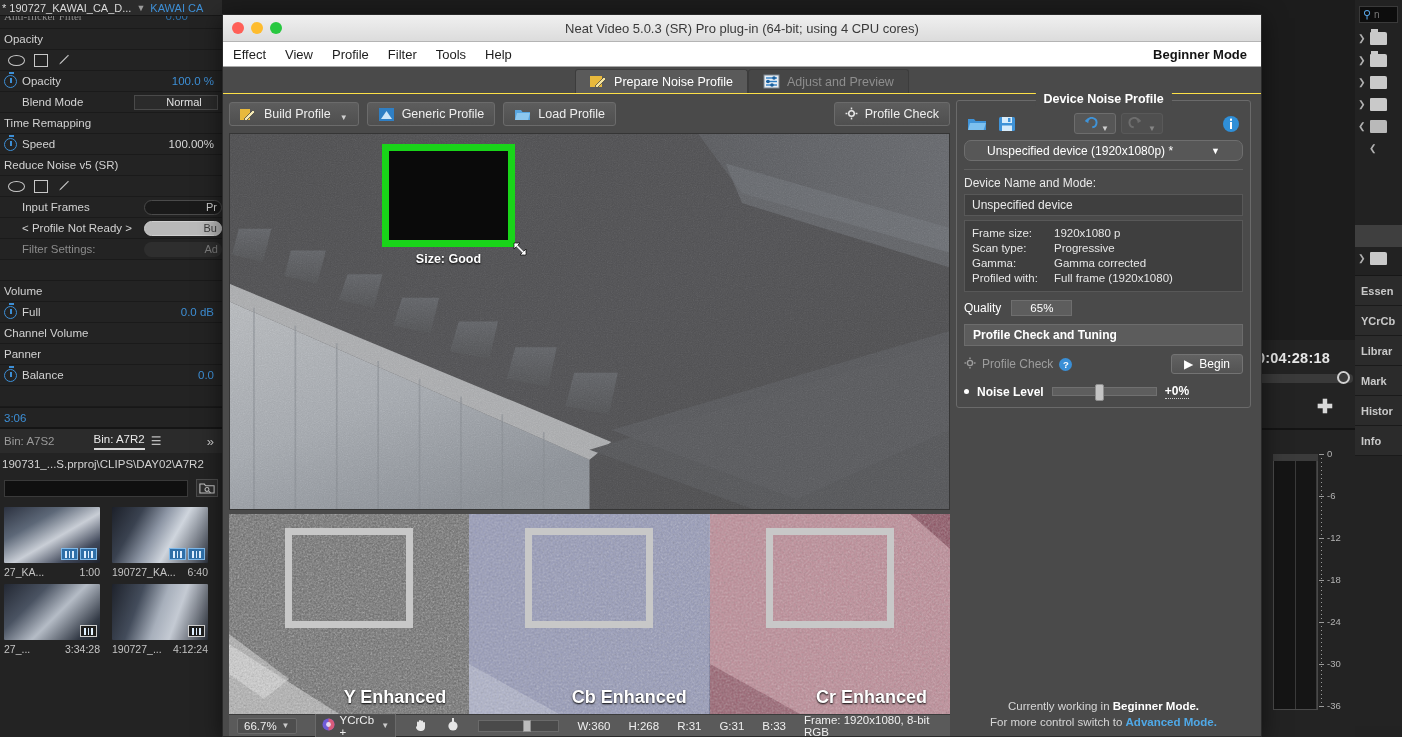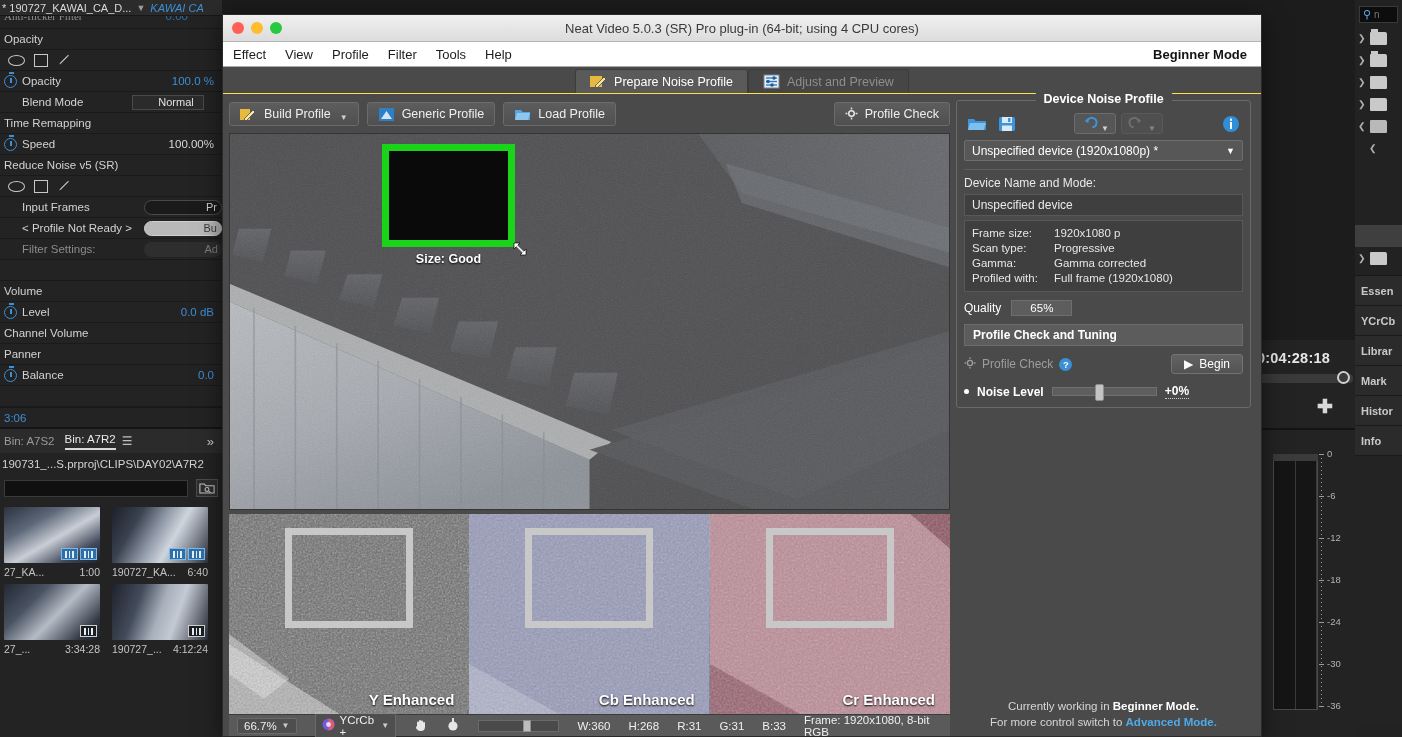--- a/index.html
+++ b/index.html
@@ -16,21 +16,21 @@
     position: absolute; left: 0; top: 0; width: 222px; height: 737px;
     background: #232323; color: #d6d6d6; font-size: 11.5px;
   }
   .pp-tabbar {
     height: 16px; background: #2b2b2b; display: flex; align-items: center;
     font-size: 11px; color: #cfcfcf; padding-left: 2px; overflow: hidden;
     border-bottom: 1px solid #171717; white-space: nowrap;
   }
   .pp-tabbar .clipname { color: #d9d9d9; }
   .pp-tabbar .chev { color: #9a9a9a; margin: 0 5px; font-size: 9px; }
-  .pp-tabbar .seqname { color: #3d8fd6; font-style: italic; }
+  .pp-tabbar .seqname { color: #3d8fd6; }
 
   .ec-rows { position: relative; }
   .ec-row {
     height: 21px; display: flex; align-items: center;
     border-bottom: 1px solid #1a1a1a; padding-left: 4px; position: relative;
   }
   .ec-row.header { background: #232323; }
   .ec-label { flex: 1; color: #d2d2d2; font-size: 11.5px; }
   .ec-label.indent { padding-left: 18px; }
   .ec-label.dim { color: #8b8b8b; }
@@ -60,34 +60,34 @@
   .pill {
     height: 15px; border-radius: 8px; background: #1a1a1a;
     border: 1px solid #4a4a4a; color: #cfcfcf; font-size: 11px;
     display: flex; align-items: center; justify-content: flex-end;
     padding-right: 4px; position: absolute; right: 0; width: 78px;
   }
   .pill.light { background: #b9b9b9; border-color: #cfcfcf; color: #3a3a3a; }
   .pill.flat { background: #2e2e2e; border: none; color: #7c7c7c; border-radius: 8px;}
 
   .blend-box {
-    position: absolute; right: 18px; width: 72px; height: 15px;
+    position: absolute; right: 4px; width: 84px; height: 15px;
     background: #2b2b2b; border: 1px solid #4a4a4a; color: #e2e2e2;
     font-size: 11px; display: flex; align-items: center; justify-content: center; padding-left: 16px;
   }
   .chk { width: 12px; height: 12px; border: 1.4px solid #c9c9c9; background: #1b1b1b; position: absolute; right: 50px;}
 
   .tc-row { height: 20px; display: flex; align-items: center; padding-left: 4px;
     color: #3d8fd6; font-size: 11.5px; background: #232323; border-top: 1px solid #171717;}
 
   .bin-bar {
     height: 26px; background: #2b2b2b; border-top: 2px solid #151515;
     display: flex; align-items: center; font-size: 11.5px; color: #c9c9c9; padding-left: 4px;
   }
-  .bin-bar .inactive { color: #9a9a9a; margin-right: 10px; }
+  .bin-bar .inactive { color: #9a9a9a; margin-right: 39px; }
   .bin-bar .active { color: #e9e9e9; border-bottom: 2px solid #d9d9d9; padding-bottom: 3px; }
   .bin-bar .ham { margin-left: 6px; color: #bdbdbd; font-size: 12px; }
   .bin-bar .chevs { margin-left: auto; margin-right: 8px; color: #c9c9c9; font-size: 13px; }
   .path-row { height: 22px; display: flex; align-items: center; padding-left: 2px;
     font-size: 11.5px; color: #d2d2d2; background: #232323; }
   .search-row { height: 26px; display: flex; align-items: center; padding: 0 4px; background: #232323;}
   .search-input { flex: 1; height: 17px; background: #101010; border: 1px solid #3a3a3a; }
   .search-btn { width: 22px; height: 18px; margin-left: 8px; background: #2e2e2e; border: 1px solid #4b4b4b;
     display:flex; align-items:center; justify-content:center; }
 
@@ -203,21 +203,21 @@
   }
   .resize-cursor { position: absolute; left: 283px; top: 108px; width: 14px; height: 14px; }
 
   .nv-channels { height: 200px; display: flex; flex: none; margin-top: 4px; }
   .chan { flex: 1; position: relative; overflow: hidden; }
   .chan .inner-frame {
     position: absolute; left: 50%; top: 14px; transform: translateX(-50%);
     width: 128px; height: 100px; border: 7px solid #c8c8c8;
   }
   .chan .clabel {
-    position: absolute; right: 15px; bottom: 6px; color: #fff; font-size: 15px;
+    position: absolute; right: 23px; bottom: 6px; color: #fff; font-size: 18px;
     font-weight: bold; text-shadow: 0 1px 2px #000;
   }
 
   .nv-status {
     height: 22px; background: #5a5a5a; border-top: 1px solid #3b3b3b;
     display: flex; align-items: center; gap: 18px; padding: 0 8px; flex: none;
     font-size: 11.5px; color: #efefef;
   }
   .sb-box { background: #4e4e4e; border: 1px solid #6a6a6a; border-radius: 2px;
     padding: 1px 6px; display: flex; align-items: center; gap: 5px; }
@@ -235,22 +235,22 @@
   .group > .legend {
     position: absolute; top: -9px; left: 50%; transform: translateX(-50%);
     background: #4a4a4a; padding: 0 8px; font-size: 12.5px; font-weight: bold; color: #fff;
   }
   .icon-row { display: flex; align-items: center; gap: 5px; margin-bottom: 6px; }
   .ibtn { width: 25px; height: 21px; border-radius: 3px; display:flex; align-items:center; justify-content:center;}
   .ibtn.plain { background: transparent; }
   .ibtn.framed { background: #565656; border: 1px solid #6d6d6d; width: 42px; }
   .ibtn .caret { font-size: 8px; color: #d0d0d0; margin-left: 3px; align-self: flex-end; }
   .sel-device {
-    height: 21px; background: #575757; border: 1px solid #6e6e6e; border-radius: 2px;
-    display: flex; align-items: center; padding: 0 7px; font-size: 12px; color: #fff;
+    height: 21px; background: #575757; border: 1px solid #6e6e6e; border-radius: 7px;
+    display: flex; align-items: center; padding: 0 22px; font-size: 12px; color: #fff;
   }
   .sel-device .dcaret { margin-left: auto; font-size: 9px; }
   .hr { height: 1px; background: #5f5f5f; margin: 8px 0 6px 0; }
   .lbl { font-size: 12px; color: #e9e9e9; margin-bottom: 4px; }
   .readonly {
     background: #3f3f3f; border: 1px solid #585858; color: #eaeaea;
     font-size: 12px; padding: 3px 7px;
   }
   .info-table { background: #3f3f3f; border: 1px solid #585858; margin-top: 4px; padding: 5px 7px; }
   .info-table .r { display: flex; font-size: 11.5px; color: #e6e6e6; line-height: 15px; }
@@ -369,21 +369,21 @@
 
     <div class="ec-row"></div>
 
     <div class="ec-row header">
       <span class="ec-label">Volume</span>
     </div>
 
 
     <div class="ec-row">
       <span class="stopwatch"></span>
-      <span class="ec-label">Level</span>
+      <span class="ec-label">Full</span>
       <span class="ec-val">0.0 dB</span>
     </div>
 
     <div class="ec-row header">
       <span class="ec-label">Channel Volume</span>
     </div>
 
     <div class="ec-row header">
       <span class="ec-label">Panner</span>
     </div>

